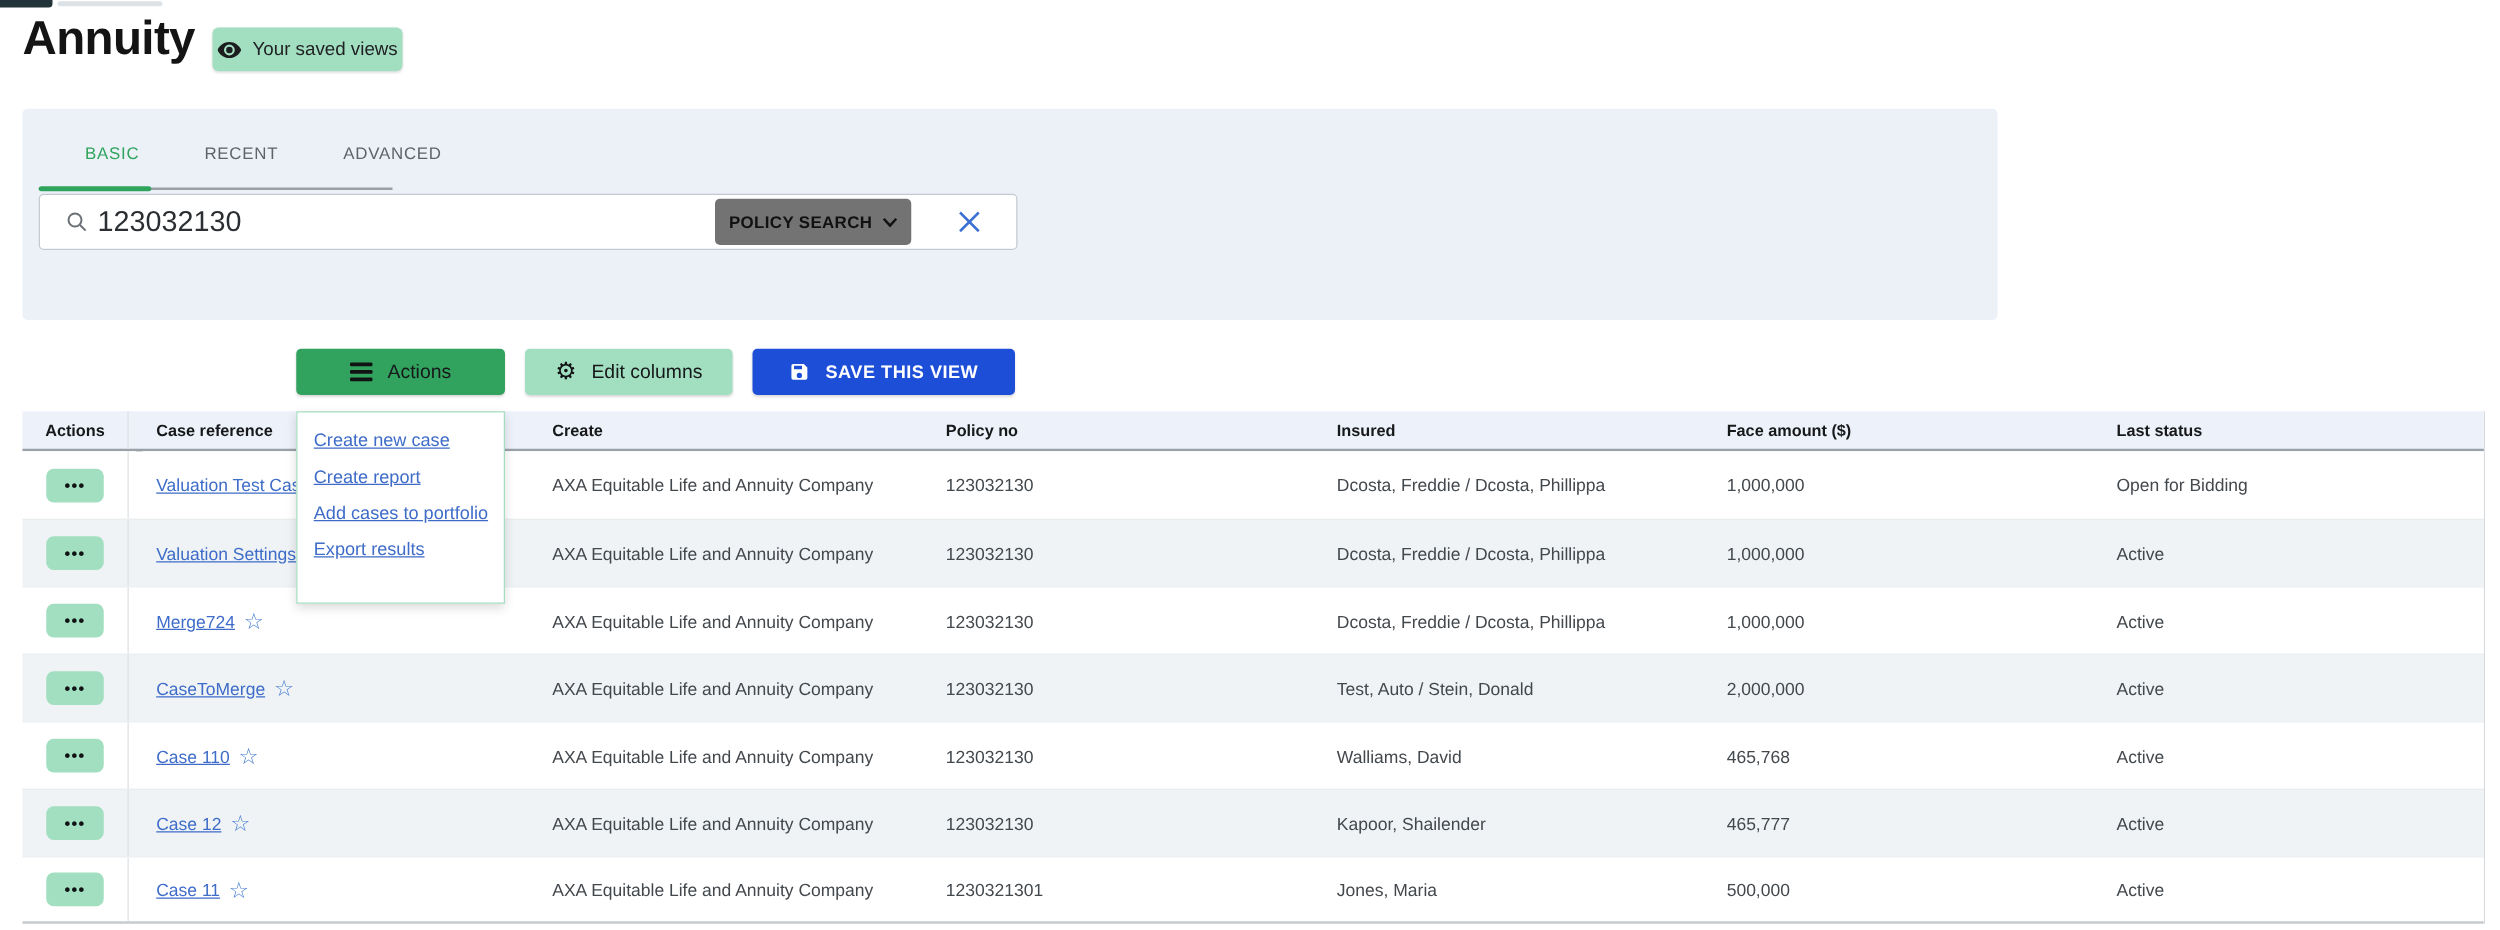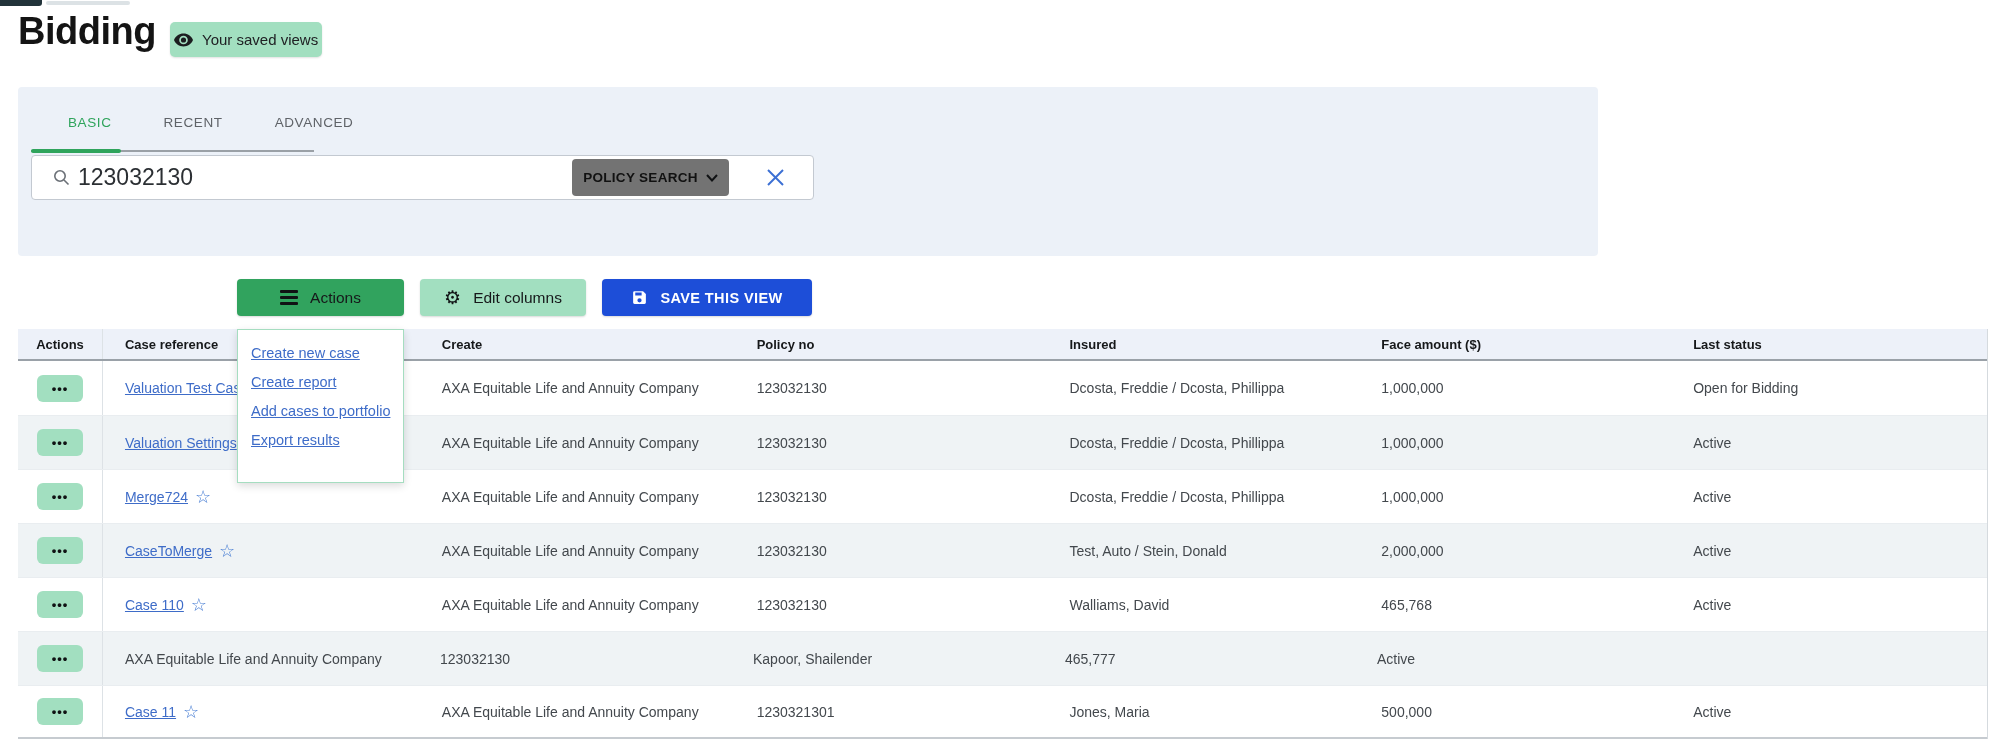--- a/index.html
+++ b/index.html
@@ -75,21 +75,21 @@
         box-shadow:0 3px 8px rgba(0,0,0,.14); z-index:10; padding:8px 0 28px; }
   .menu-item { display:block; padding:7px 13px 6px; font-size:14.5px; color:#3e6cc8; text-decoration:underline;
         cursor:pointer; white-space:nowrap; }
 </style>
 </head>
 <body>
 
 <div class="abs top-fragment"></div>
 <div class="abs top-fragment2"></div>
 
-<h1 class="abs page-title">Bidding</h1>
+<h1 class="abs page-title">Annuity</h1>
 
 <button class="abs saved-views-btn">
   <span style="display:flex;">
     <svg width="19" height="14" viewBox="0 0 22 15">
         <path fill="#1b1d1f" d="M11 0C6 0 1.9 3 0 7.5 1.9 12 6 15 11 15s9.1-3 11-7.5C20.1 3 16 0 11 0zm0 12.5a5 5 0 1 1 0-10 5 5 0 0 1 0 10zm0-8a3 3 0 1 0 0 6 3 3 0 0 0 0-6z"></path>
       </svg>
   </span>
   <span>Your saved views</span>
 </button>
 
@@ -211,20 +211,21 @@
         <div class="cell c-carrier">AXA Equitable Life and Annuity Company</div>
         <div class="cell c-policy">123032130</div>
         <div class="cell c-insured">Walliams, David</div>
         <div class="cell c-face">465,768</div>
         <div class="cell c-status">Active</div>
       </div>
       <div class="trow alt">
         <div class="cell c-actions">
           <button class="dots-btn">•••</button>
         </div>
+        <div class="cell c-case"><a class="case-link">Case 12</a><span class="star-icon">☆</span></div>
         <div class="cell c-carrier">AXA Equitable Life and Annuity Company</div>
         <div class="cell c-policy">123032130</div>
         <div class="cell c-insured">Kapoor, Shailender</div>
         <div class="cell c-face">465,777</div>
         <div class="cell c-status">Active</div>
       </div>
       <div class="trow last">
         <div class="cell c-actions">
           <button class="dots-btn">•••</button>
         </div>

